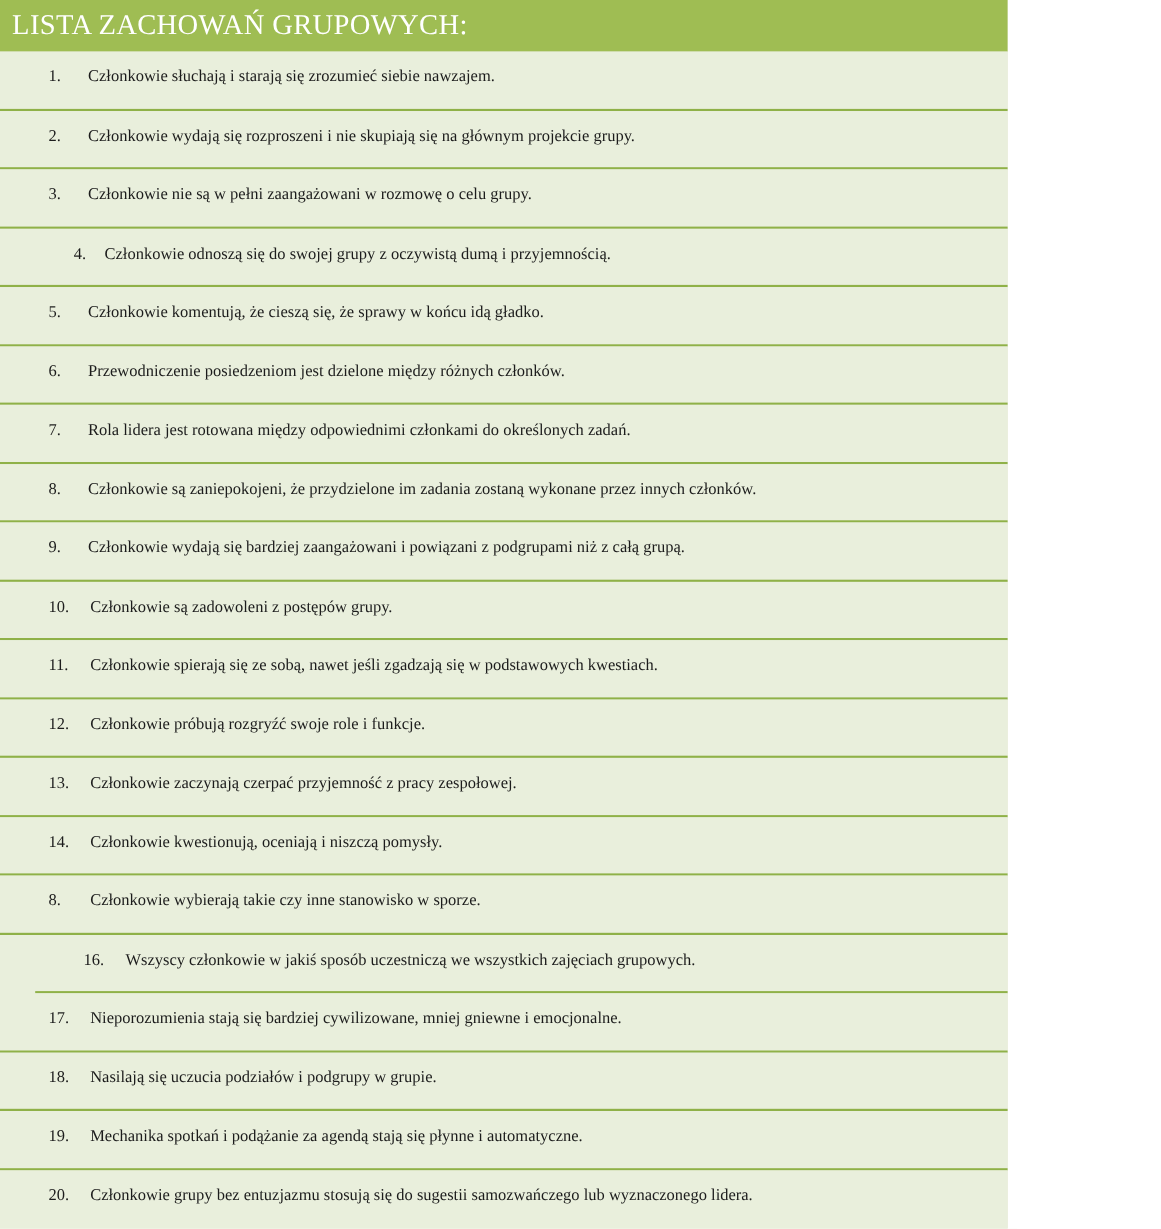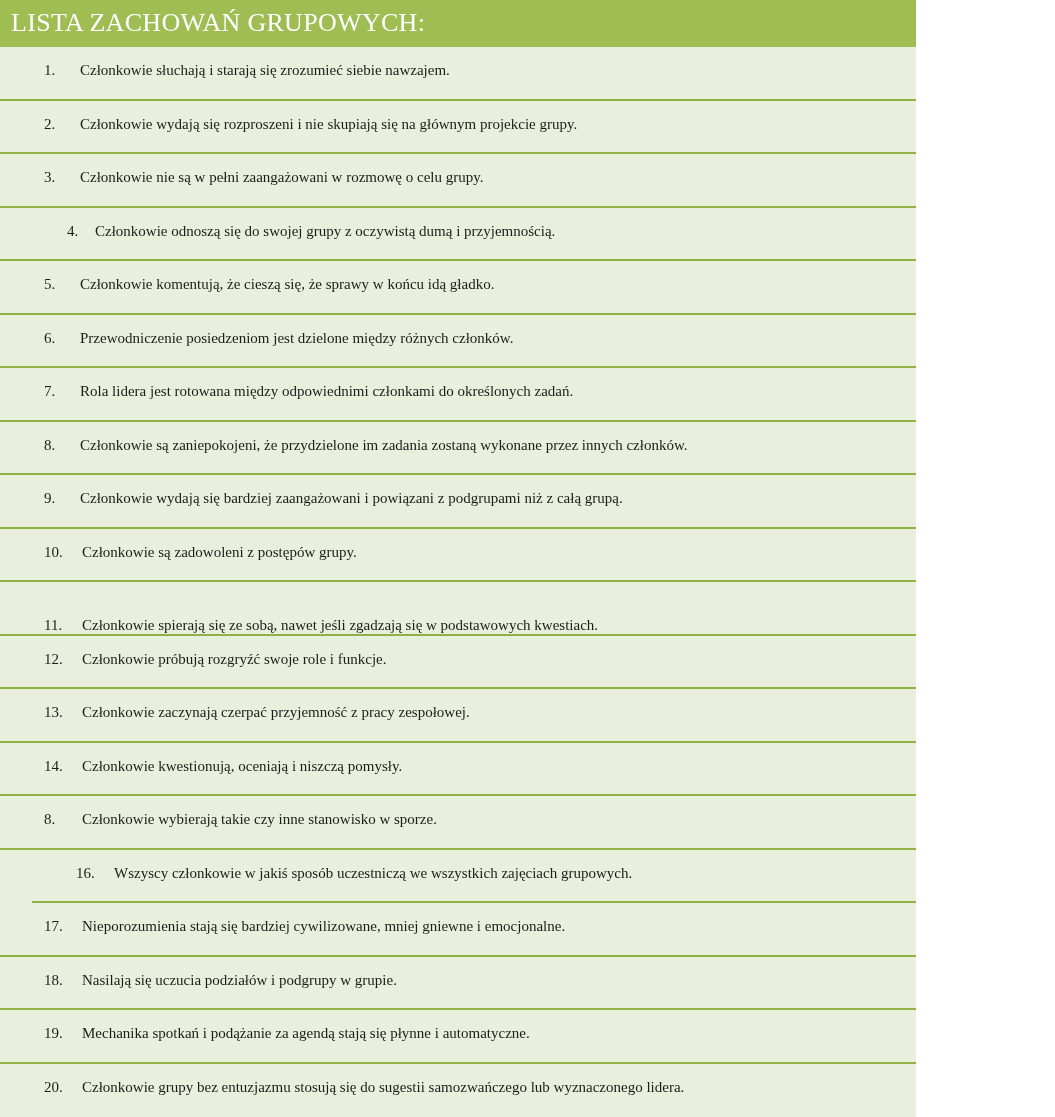--- a/index.html
+++ b/index.html
@@ -131,21 +131,21 @@
       <div class="row single overflow" style="background: rgb(233, 239, 220); border-bottom-color: rgb(143, 177, 72);">
         <div class="row-inner" style="color: rgb(28, 28, 28);"><span class="num">8.</span><span class="row-text">Członkowie są zaniepokojeni, że przydzielone im zadania zostaną wykonane przez innych członków.</span></div>
       </div>
       <div class="row single" style="background: rgb(233, 239, 220); border-bottom-color: rgb(143, 177, 72);">
         <div class="row-inner" style="color: rgb(28, 28, 28);"><span class="num">9.</span><span class="row-text">Członkowie wydają się bardziej zaangażowani i powiązani z podgrupami niż z całą grupą.</span></div>
       </div>
       <div class="row" style="background: rgb(233, 239, 220); border-bottom-color: rgb(143, 177, 72); padding-left: 12px;">
         <div class="row-inner" style="color: rgb(28, 28, 28);"><span class="num">10.</span><span class="row-text">Członkowie są zadowoleni z postępów grupy.</span></div>
       </div>
       <div class="row" style="background: rgb(233, 239, 220); border-bottom-color: rgb(143, 177, 72);">
-        <div class="row-inner" style="color: rgb(28, 28, 28); margin-top: 20px;"><span class="num">11.</span><span class="row-text">Członkowie spierają się ze sobą, nawet jeśli zgadzają się w podstawowych kwestiach.</span></div>
+        <div class="row-inner" style="color: rgb(28, 28, 28);"><span class="num">11.</span><span class="row-text">Członkowie spierają się ze sobą, nawet jeśli zgadzają się w podstawowych kwestiach.</span></div>
       </div>
       <div class="row" style="background: rgb(233, 239, 220); border-bottom-color: rgb(143, 177, 72);">
         <div class="row-inner" style="color: rgb(28, 28, 28);"><span class="num">12.</span><span class="row-text">Członkowie próbują rozgryźć swoje role i funkcje.</span></div>
       </div>
       <div class="row" style="background: rgb(233, 239, 220); border-bottom-color: rgb(143, 177, 72);">
         <div class="row-inner" style="color: rgb(28, 28, 28);"><span class="num">13.</span><span class="row-text">Członkowie zaczynają czerpać przyjemność z pracy zespołowej.</span></div>
       </div>
       <div class="row" style="background: rgb(233, 239, 220); border-bottom-color: rgb(143, 177, 72);">
         <div class="row-inner" style="color: rgb(28, 28, 28);"><span class="num">14.</span><span class="row-text">Członkowie kwestionują, oceniają i niszczą pomysły.</span></div>
       </div>

